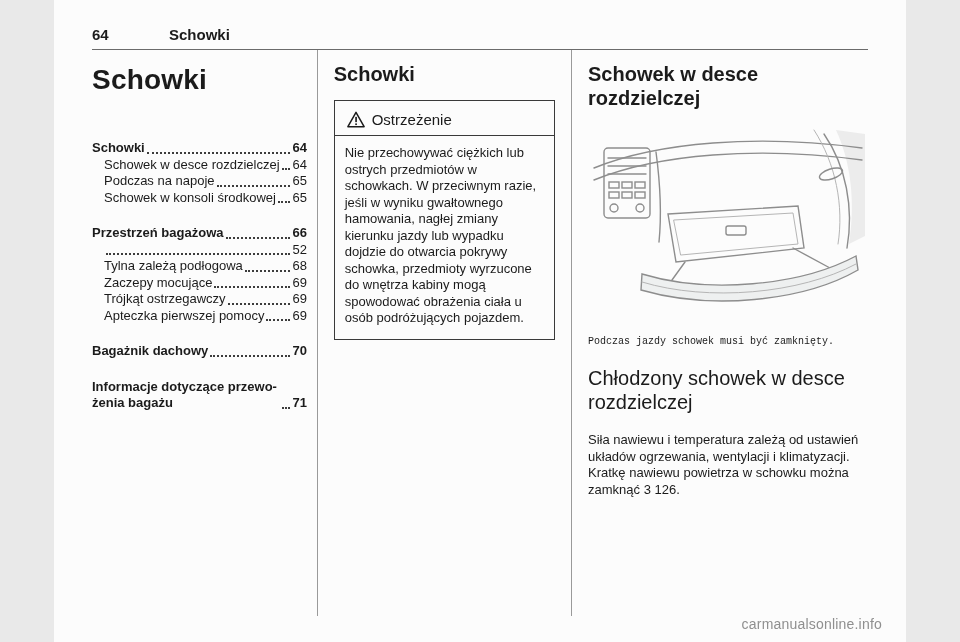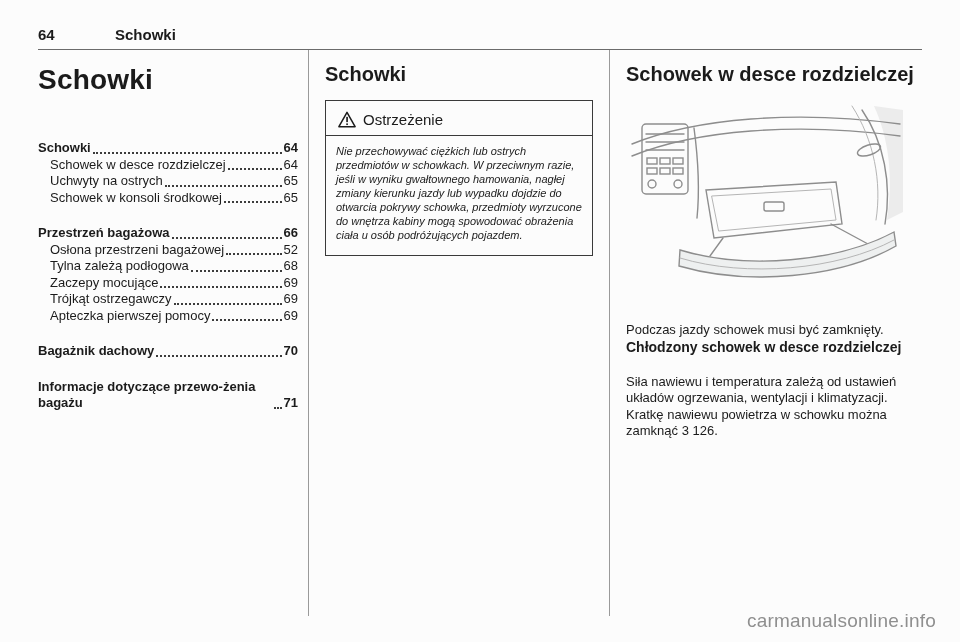--- a/index.html
+++ b/index.html
@@ -1,19 +1,19 @@
 <!DOCTYPE html>
 <html><head>
 <meta charset="utf-8">
 <style>
   * { margin:0; padding:0; box-sizing:border-box; }
   html,body { background:#e9e9e9; }
   .page {
     position:relative;
-    width:960px; height:642px;
+    width:852px; height:642px;
     background:#fcfcfc;
     font-family:"Liberation Sans", sans-serif;
     color:#1b1b1b;
     overflow:hidden;
     margin:0 auto;
   }
   
   .run-head { display:flex; align-items:baseline; padding:26px 38px 0 38px; }
   .run-head .page-num { font-weight:bold; font-size:15px; width:77px; }
   .run-head .chapter  { font-weight:bold; font-size:15px; }
@@ -35,33 +35,33 @@
   .toc-entry.group-gap { margin-top:19px; }
   .toc-label  { flex:0 1 auto; }
   .toc-leader { flex:1 1 8px; min-width:8px; border-bottom:2px dotted #3c3c3c; margin:0 2px 3px 2px; }
   .toc-page   { flex:0 0 auto; }
 
   
   .col-heading { font-size:20px; font-weight:bold; line-height:1.2; margin-top:12px; }
   .warning-box { border:1px solid #3a3a3a; margin-top:14px; padding:8px 10px 12px 10px; }
   .warning-head { display:flex; align-items:center; gap:7px; font-size:15px; padding:2px 0 7px 2px; }
   .warning-rule { border-top:1px solid #3a3a3a; margin:0 -10px 9px -10px; }
-  .warning-body { font-size:11px; line-height:1.27;font-style:italic; }
+  .warning-body { font-size:13px; line-height:1.27; }
   .warn-icon svg { display:block; }
 
   
   .figure { margin-top:10px; width:280px; height:212px; background:#fcfcfc; }
-  .caption { font-size:13px; line-height:1.27; margin-top:14px; }
-  .sub-heading { font-size:14px; font-weight:bold; line-height:1.22; margin-top:0; }
+  .caption { font-size:10px; line-height:1.27; margin-top:4px;font-family:Liberation Mono, monospace; }
+  .sub-heading { font-size:20px; font-weight:normal; line-height:1.22; margin-top:17px; }
   .body-text { font-size:13px; line-height:1.27; margin-top:18px; }
 
   
   .watermark {
     position:absolute; right:24px; bottom:10px;
-    color:#8f8f8f; font-size:19px; letter-spacing:.2px;
+    color:#8f8f8f; font-size:14px; letter-spacing:.2px;
   }
 </style>
 </head>
 <body>
 
 <div class="page">
 
   <div class="run-head">
     <span class="page-num">64</span>
     <span class="chapter">Schowki</span>
@@ -78,37 +78,36 @@
           <span class="toc-label">Schowki</span>
           <span class="toc-leader"></span>
           <span class="toc-page">64</span>
         </div>
         <div class="toc-entry sub">
           <span class="toc-label">Schowek w desce rozdzielczej</span>
           <span class="toc-leader"></span>
           <span class="toc-page">64</span>
         </div>
         <div class="toc-entry sub">
-          <span class="toc-label">Uchwyty na ostrych</span>
+          <span class="toc-label">Podczas na napoje</span>
           <span class="toc-leader"></span>
           <span class="toc-page">65</span>
         </div>
         <div class="toc-entry sub">
           <span class="toc-label">Schowek w konsoli środkowej</span>
           <span class="toc-leader"></span>
           <span class="toc-page">65</span>
         </div>
 
         <div class="toc-entry main group-gap">
           <span class="toc-label">Przestrzeń bagażowa</span>
           <span class="toc-leader"></span>
           <span class="toc-page">66</span>
         </div>
         <div class="toc-entry sub">
-          <span class="toc-label">Osłona przestrzeni bagażowej</span>
           <span class="toc-leader"></span>
           <span class="toc-page">52</span>
         </div>
         <div class="toc-entry sub">
           <span class="toc-label">Tylna zależą podłogowa</span>
           <span class="toc-leader"></span>
           <span class="toc-page">68</span>
         </div>
         <div class="toc-entry sub">
           <span class="toc-label">Zaczepy mocujące</span>

